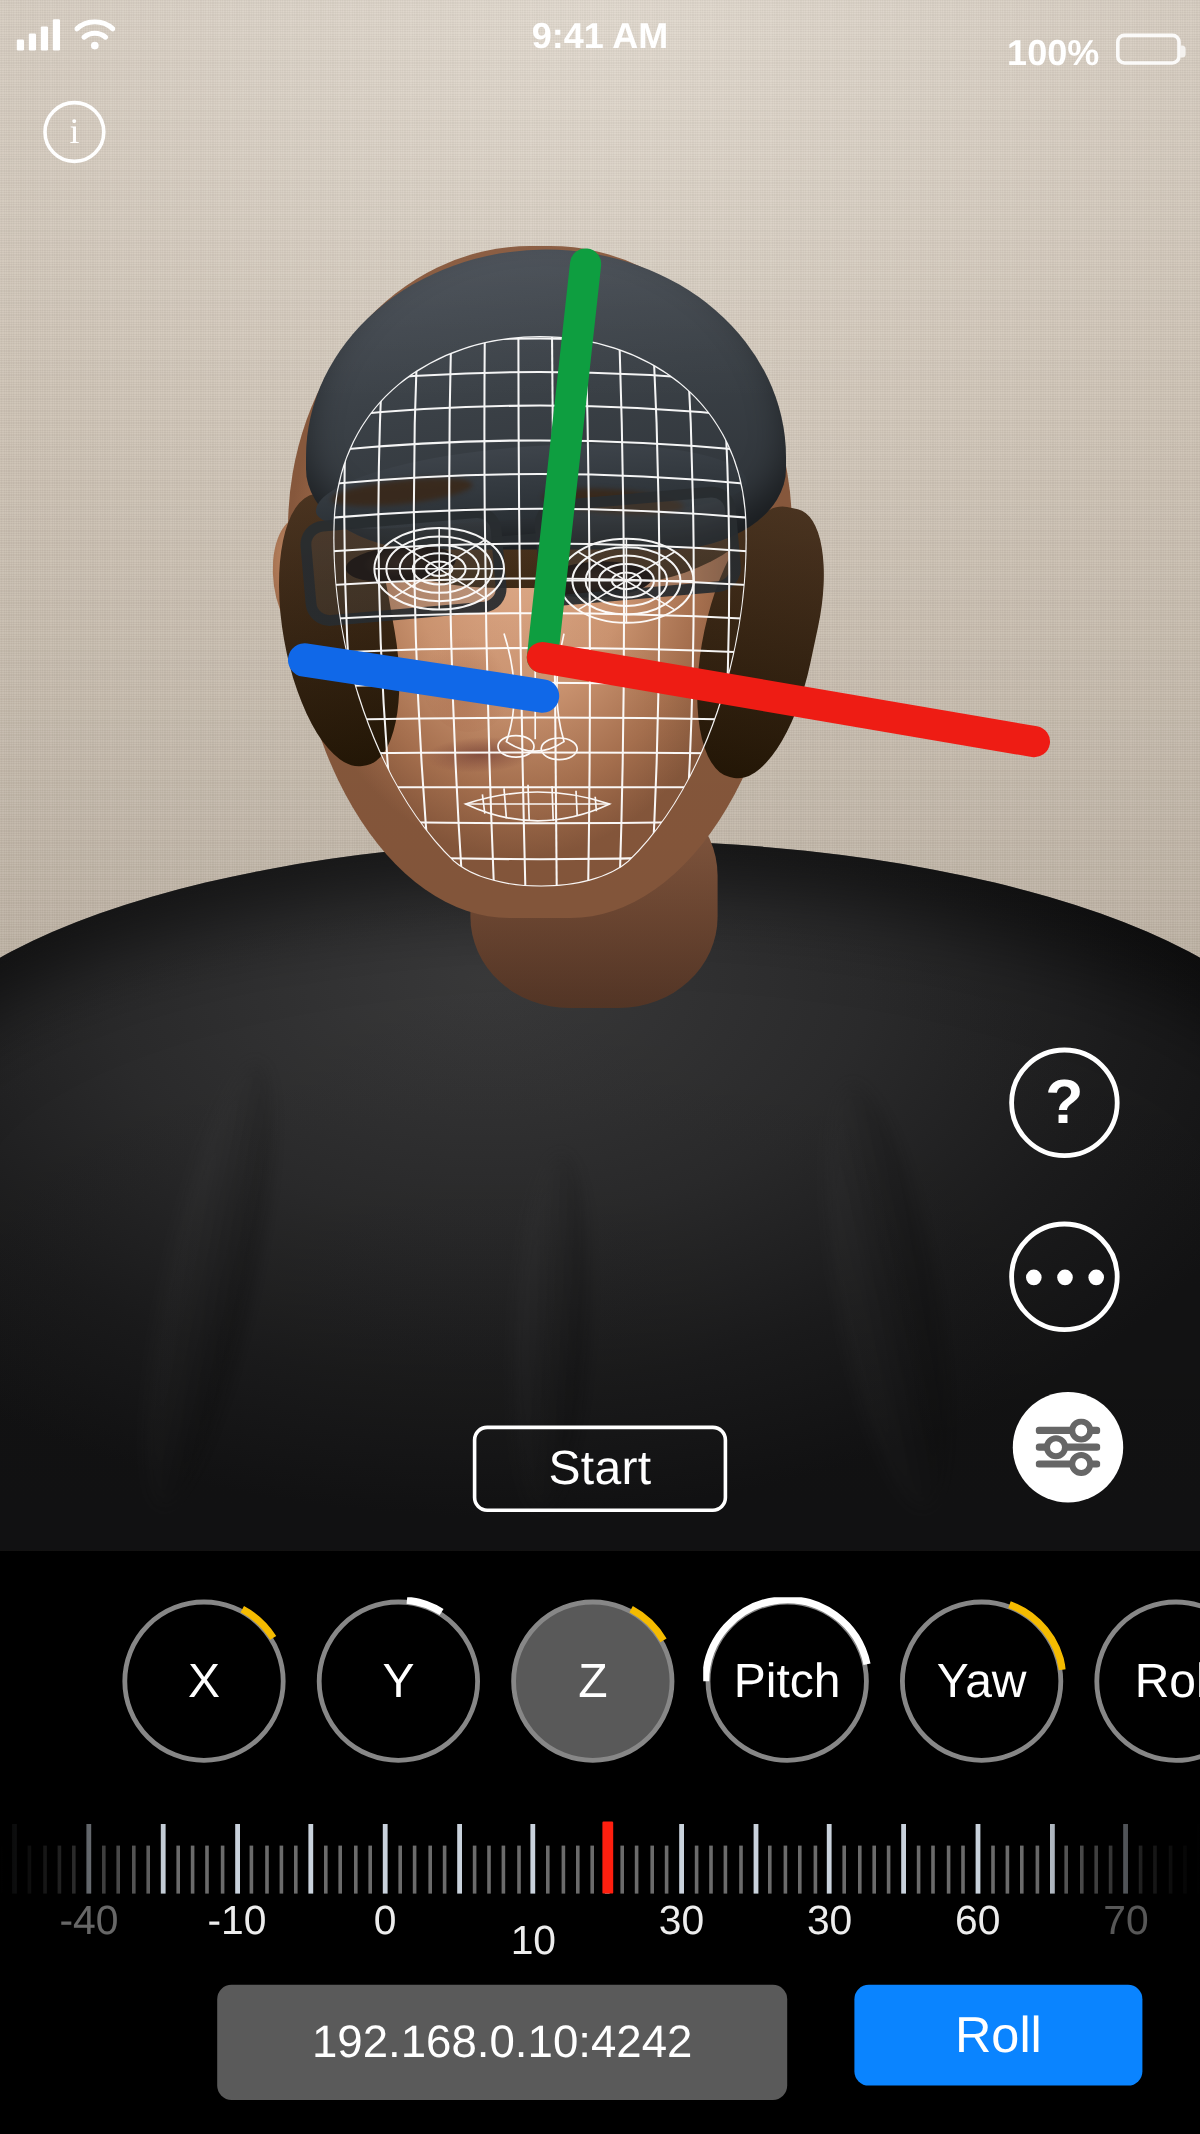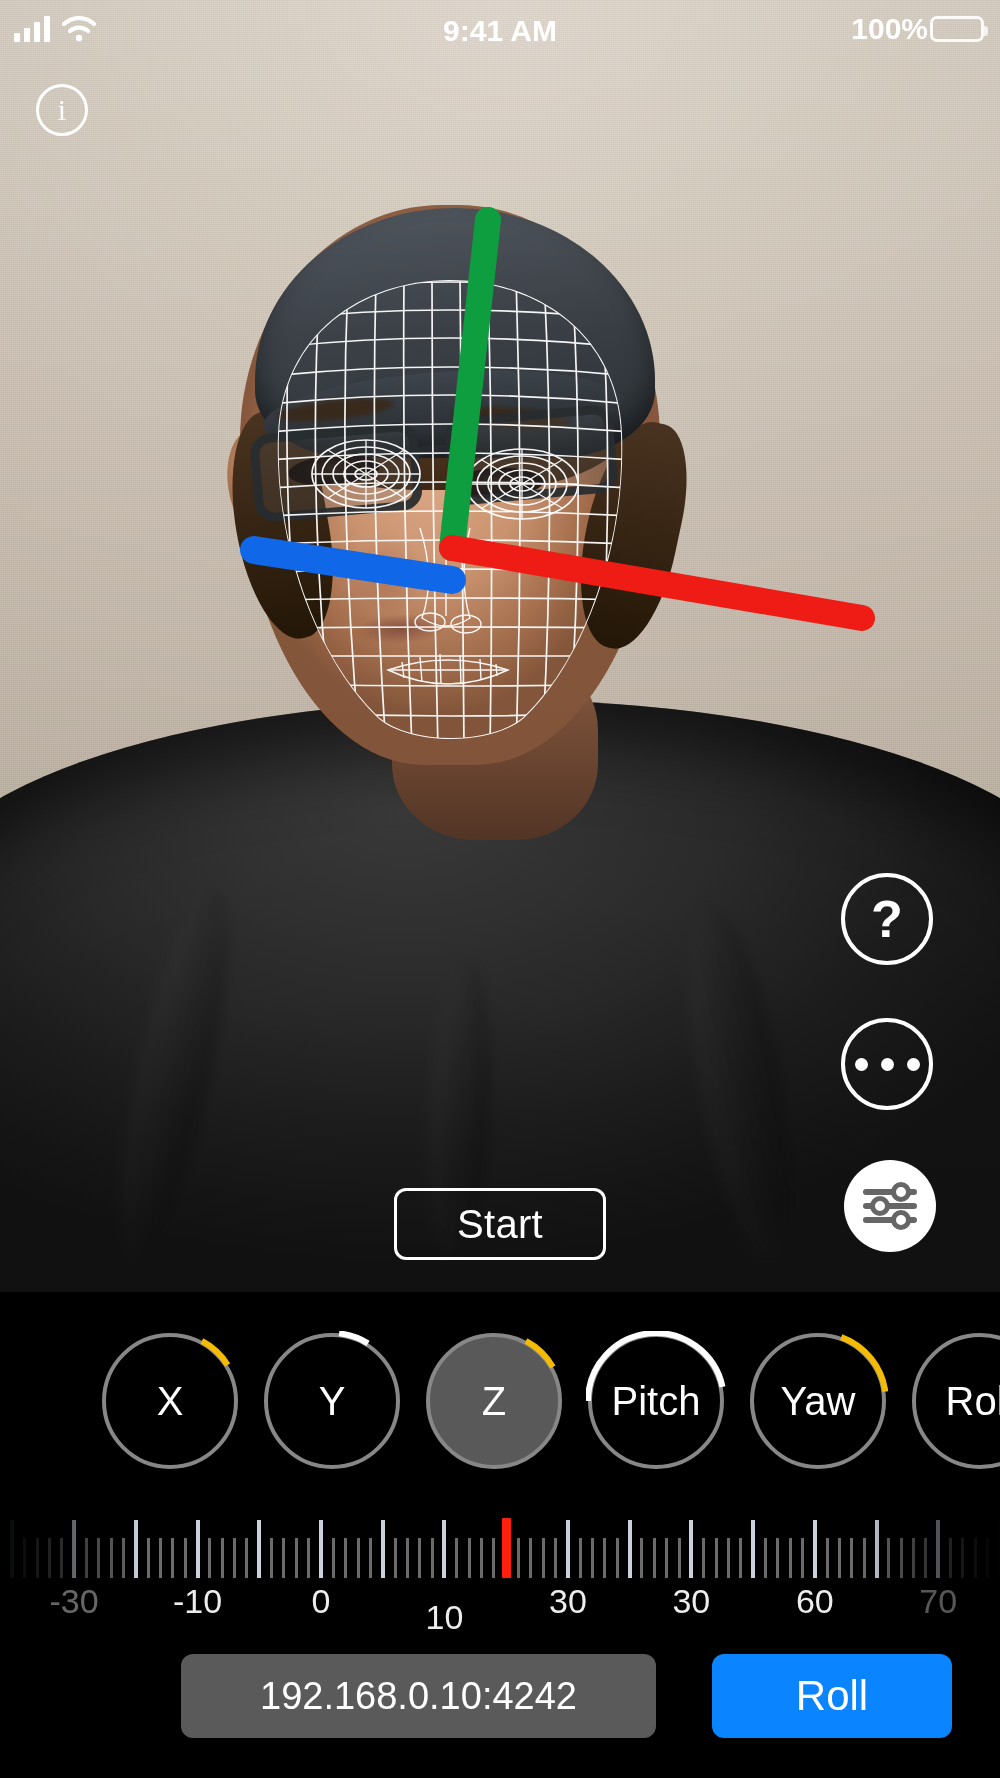--- a/index.html
+++ b/index.html
@@ -204,21 +204,21 @@
   }
   .ruler-labels{ position:absolute; left:0; top:88px; width:1000px; height:44px; }
   .rlabel{
     position:absolute; top:0; transform:translateX(-50%);
     color:#ededed; font-size:34px; line-height:1;
   }
 
   
   .bottom-row{ position:absolute; left:0; top:352px; width:1000px; height:110px; }
   .ip-field{
-    position:absolute; left:181px; top:10px; width:475px; height:84px;
+    position:absolute; left:181px; top:10px; width:475px; height:96px;
     background:#5a5a5a; border-radius:12px;
     display:flex; align-items:center; justify-content:center;
     color:#fff; font-size:38px;
   }
   .start-btn{
     position:absolute; left:712px; top:10px; width:240px; height:84px;
     background:#0a84ff; border-radius:12px;
     display:flex; align-items:center; justify-content:center;
     color:#fff; font-size:42px;
   }
@@ -227,21 +227,21 @@
   .statusbar{
     position:absolute; left:0; top:0; width:1000px; height:62px;
     display:flex; align-items:center; z-index:40;
   }
   .sb-left{ position:absolute; left:14px; top:16px; display:flex; align-items:flex-end; gap:12px; }
   .sb-center{
     position:absolute; left:0; top:0; width:1000px; height:62px;
     display:flex; align-items:center; justify-content:center;
     color:#fff; font-size:30px; font-weight:600;
   }
-  .sb-right{ position:absolute; right:16px; top:12px; display:flex; align-items:center; gap:2px; }
+  .sb-right{ position:absolute; right:16px; top:28px; display:flex; align-items:flex-start; gap:14px; }
   .sb-right .pct{ color:#fff; font-size:30px; font-weight:600; }
   .bars{ display:flex; align-items:flex-end; gap:4px; height:26px; }
   .bars i{ width:6px; background:#fff; border-radius:1px; display:block; }
   .battery{
     width:54px; height:26px; border:3px solid rgba(255,255,255,.9); border-radius:7px;
     position:relative; padding:2px;
   }
   .battery .fill{ width:100%; height:100%; background:#fff; border-radius:3px; }
   .battery:after{
     content:""; position:absolute; right:-7px; top:7px; width:4px; height:10px;
@@ -564,21 +564,21 @@
           <div class="tick major" style="left: 936.272px; height: 58px;"></div>
           <div class="tick" style="left: 949.117px; height: 40px;"></div>
           <div class="tick" style="left: 961.463px; height: 40px;"></div>
           <div class="tick" style="left: 973.809px; height: 40px;"></div>
           <div class="tick" style="left: 986.154px; height: 40px;"></div>
           <div class="tick major" style="left: 998px; height: 58px;"></div>
           <div class="tick needle" style="left: 501.673px; height: 60px; background: rgb(255, 31, 15);"></div>
         </div>
       <div class="ruler-mask"></div>
       <div class="ruler-labels" id="ruler-labels">
-          <span class="rlabel" style="left: 74.0741px; opacity: 0.43573;">-30</span>
+          <span class="rlabel" style="left: 74.0741px; opacity: 0.43573;">-40</span>
           <span class="rlabel" style="left: 197.531px; opacity: 1;">-10</span>
           <span class="rlabel" style="left: 320.988px; opacity: 1;">0</span>
           <span class="rlabel" style="left: 444.444px; opacity: 1; margin-top: 16px;">10</span>
           <span class="rlabel" style="left: 567.901px; opacity: 1;">30</span>
           <span class="rlabel" style="left: 691.358px; opacity: 1;">30</span>
           <span class="rlabel" style="left: 814.815px; opacity: 1;">60</span>
           <span class="rlabel" style="left: 938.272px; opacity: 0.363108;">70</span>
         </div>
     </div>
 

